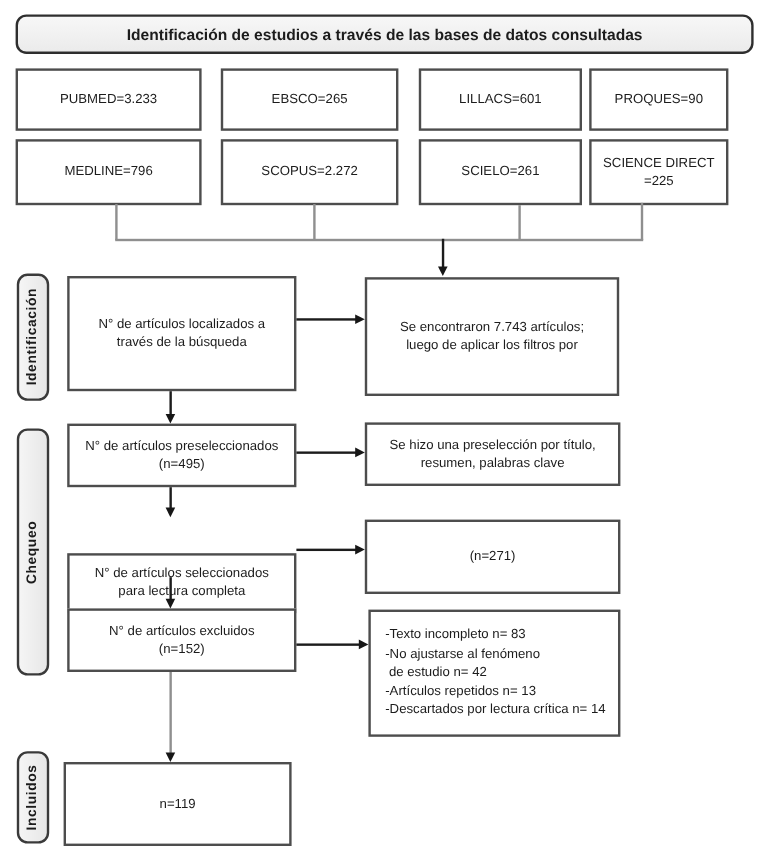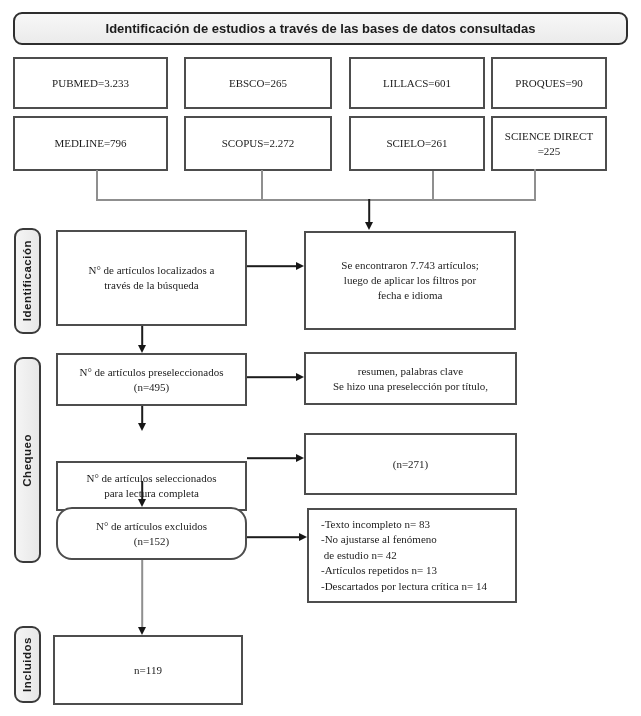--- a/index.html
+++ b/index.html
@@ -7,21 +7,21 @@
     position:relative;width:641px;height:716px;background:#ffffff;
     font-family:"Liberation Sans","DejaVu Sans",sans-serif;
     color:#1c1c1c;font-size:11px;line-height:1.35;overflow:hidden;
   }
   
   .box{
     position:absolute;background:#ffffff;border:2px solid #4d4d4d;
     display:flex;align-items:center;justify-content:center;
     text-align:center;box-sizing:border-box;padding:2px 6px;
   }
-  .box span{display:block;font-family:Liberation Serif, serif;}
+  .box span{display:block;}
   
   .hdr{
     position:absolute;left:13px;top:12px;width:615px;height:33px;
     border:2px solid #2e2e2e;border-radius:9px;
     background:linear-gradient(#f7f7f7,#ebebeb);
     display:flex;align-items:center;justify-content:center;
     font-weight:bold;font-size:13px;box-sizing:border-box;
   }
   
   .db{top:57px;height:52px;}
@@ -44,22 +44,22 @@
   #pill-identificacion{left:14px;top:228px;width:27px;height:106px;}
   #pill-chequeo{left:14px;top:357px;width:27px;height:206px;}
   #pill-incluidos{left:14px;top:626px;width:27px;height:77px;}
   
   #box-localizados{left:56px;top:230px;width:191px;height:96px;}
   #box-encontrados{left:304px;top:231px;width:212px;height:99px;}
   #box-preseleccionados{left:56px;top:353px;width:191px;height:53px;}
   #box-preseleccion-detalle{left:304px;top:352px;width:213px;height:53px;}
   #box-seleccionados{left:56px;top:431px;width:191px;height:50px;margin-top:30px;}
   #box-seleccionados-n{left:304px;top:433px;width:213px;height:62px;text-align:center;}
-  #box-excluidos{left:56px;top:507px;width:191px;height:53px;border-radius:16px;}
-  #box-razones{left:307px;top:508px;width:210px;height:95px;
+  #box-excluidos{left:56px;top:507px;width:191px;height:53px;}
+  #box-razones{left:307px;top:508px;width:210px;height:106px;
     justify-content:flex-start;text-align:left;padding-left:12px;}
   #box-razones .reasons span{white-space:pre-wrap;line-height:15.5px;}
   #box-incluidos-n{left:53px;top:635px;width:190px;height:70px;}
   
   .line{position:absolute;background:#8f8f8f;}
   .vline{width:2px;}
   .hline{height:2px;}
   
   .arrow{position:absolute;}
   .arrow .shaft{position:absolute;background:#1c1c1c;}
@@ -170,27 +170,26 @@
     </div>
   </div>
   <div class="box" id="box-incluidos-n">
     <span>n=119</span>
   </div>
 
   <div class="box" id="box-encontrados">
     <div>
       <span>Se encontraron 7.743 artículos;</span>
       <span>luego de aplicar los filtros por</span>
-      <span>fecha e idioma</span>
     </div>
   </div>
   <div class="box" id="box-preseleccion-detalle">
     <div>
+      <span>Se hizo una preselección por título,</span>
       <span>resumen, palabras clave</span>
-      <span>Se hizo una preselección por título,</span>
     </div>
   </div>
   <div class="box" id="box-seleccionados-n">
     <span>(n=271)</span>
   </div>
   <div class="box" id="box-razones">
     <div class="reasons">
       <span>-Texto incompleto n= 83</span>
       <span>-No ajustarse al fenómeno</span>
       <span> de estudio n= 42</span>

